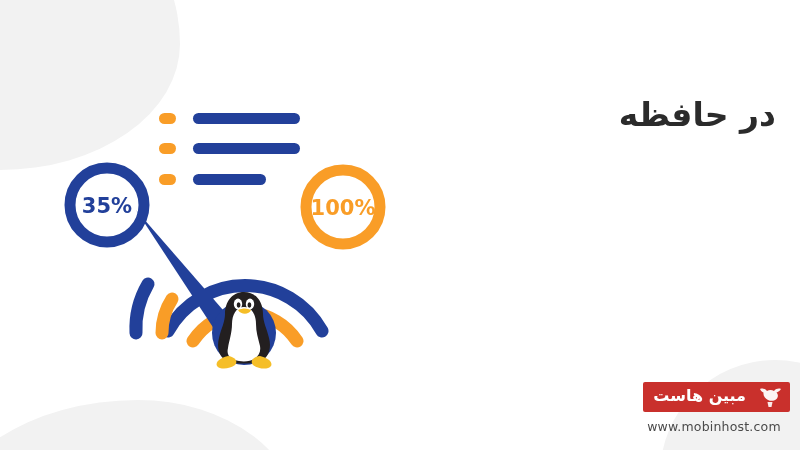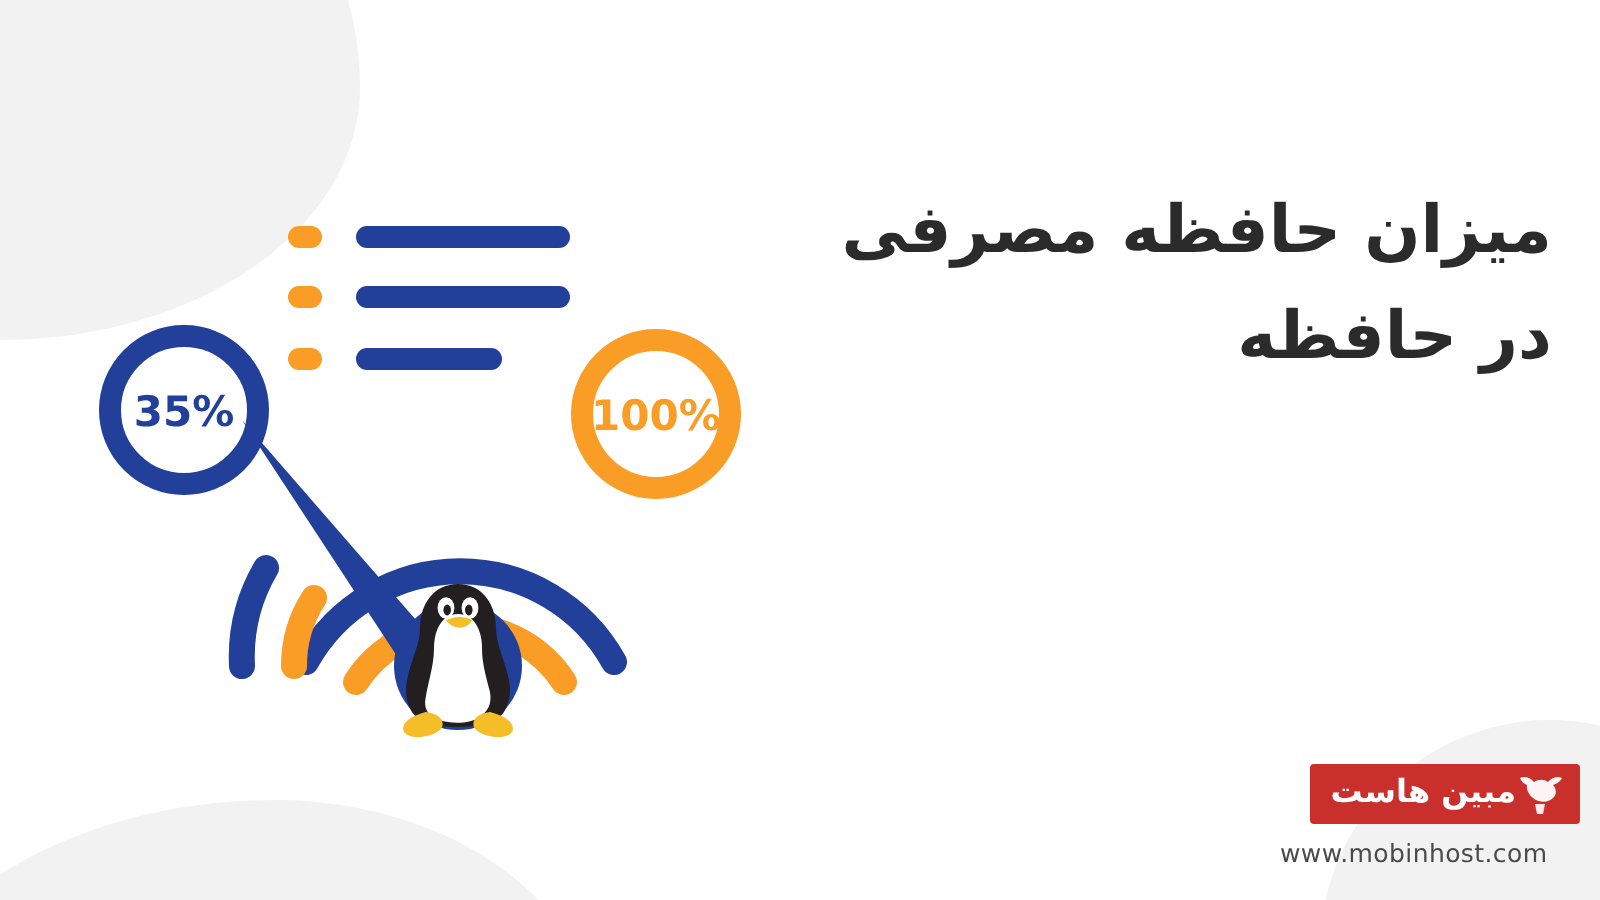--- a/index.html
+++ b/index.html
@@ -40,21 +40,21 @@
     left: 660px;
     top: 360px;
     width: 230px;
     height: 230px;
     border-radius: 50%;
   }
 
   
   .illustration {
     position: absolute;
-    left: 45px;
+    left: 60px;
     top: 88px;
     width: 340px;
     height: 285px;
   }
   .illustration svg { display: block; width: 100%; height: 100%; }
 
   
   .headline {
     position: absolute;
     right: 24px;
@@ -78,21 +78,21 @@
     right: 10px;
     top: 382px;
     width: 150px;
     text-align: center;
   }
   .logo-badge {
     display: flex;
     flex-direction: row-reverse;
     align-items: center;
     justify-content: flex-start;
-    gap: 0;
+    gap: 12px;
     background: #c9302c;
     border-radius: 2px;
     height: 30px;
     padding: 0 8px 0 10px;
     width: fit-content;
     margin: 0 0 0 auto;
   }
   .logo-mark { width: 24px; height: 22px; flex: none; }
   .logo-text {
     color: #ffffff;
@@ -101,21 +101,21 @@
     direction: rtl;
     white-space: nowrap;
     line-height: 1;
     padding-bottom: 2px;
   }
   .logo-url {
     margin-top: 7px;
     font-size: 12.5px;
     color: #4a4a4a;
     letter-spacing: 0.2px;
-    text-align: left;
+    text-align: center;
     padding-right: 2px;
   }
 </style>
 </head>
 <body>
 
 <div id="page">
 
   <div class="blob blob-tl"></div>
   <div class="blob blob-bl"></div>
@@ -188,21 +188,20 @@
 
       <g>
         <circle cx="283" cy="119" r="37" fill="none" stroke="#F99D27" stroke-width="11"></circle>
         <text x="283" y="127" text-anchor="middle" font-family="DejaVu Sans, Liberation Sans, sans-serif" font-size="21" font-weight="700" fill="#F99D27">100%</text>
       </g>
 
     </svg>
   </div>
 
   <div class="headline">
-    <div class="headline-line">میزان حافظه مصرفی</div>
     <div class="headline-line">در حافظه</div>
   </div>
 
   <div class="logo-wrap">
     <div class="logo-badge">
       <svg class="logo-mark" viewBox="0 0 24 22">
         <path d="M2 3 C4 2 7 2.5 9 5 C11 3.5 14 3.5 16 5 C18 2.5 21 2 23 3
                  C22 5 20 6 18.5 6.5 C20 8 20.5 10.5 19 12.5
                  C17 15 13 15.5 10 14 C7 12.5 5 9.5 5.5 6.5 C4 6 2.8 5 2 3 Z" fill="#FFFFFF" opacity="0.95"></path>
         <path d="M9.5 16 L10.5 21 L13.5 21 L14.5 16 Z" fill="#FFFFFF" opacity="0.9"></path>

